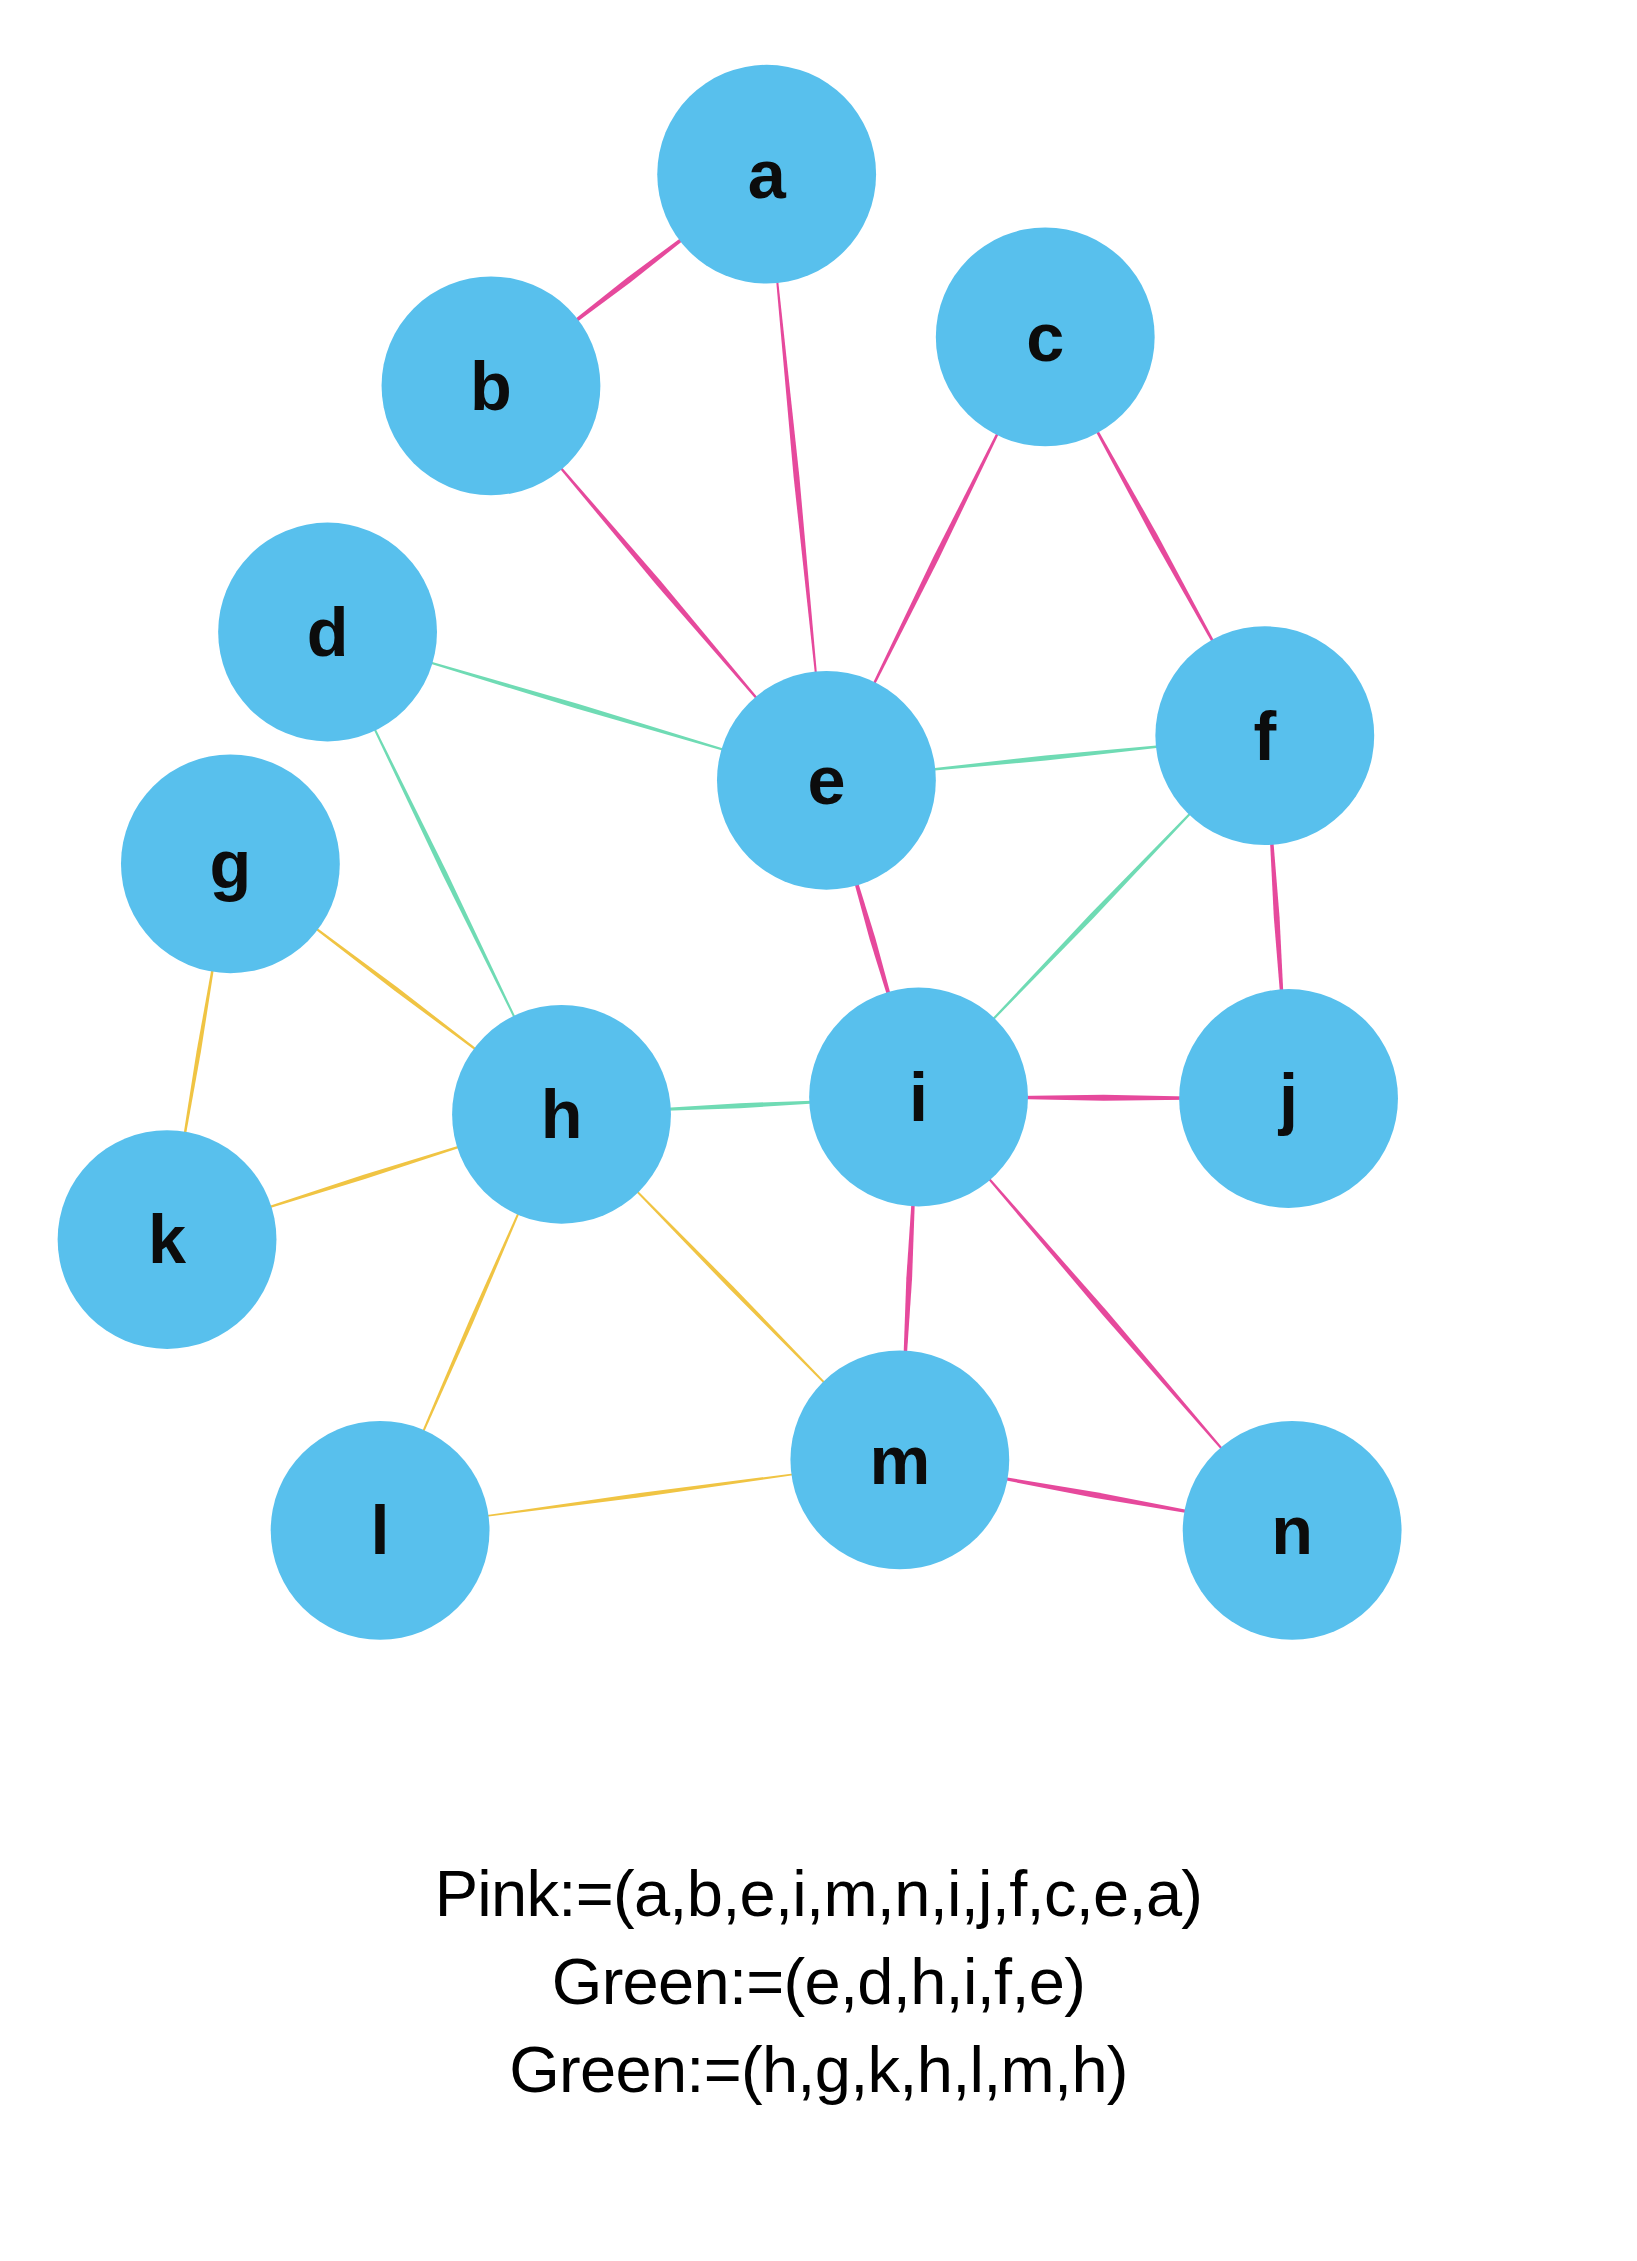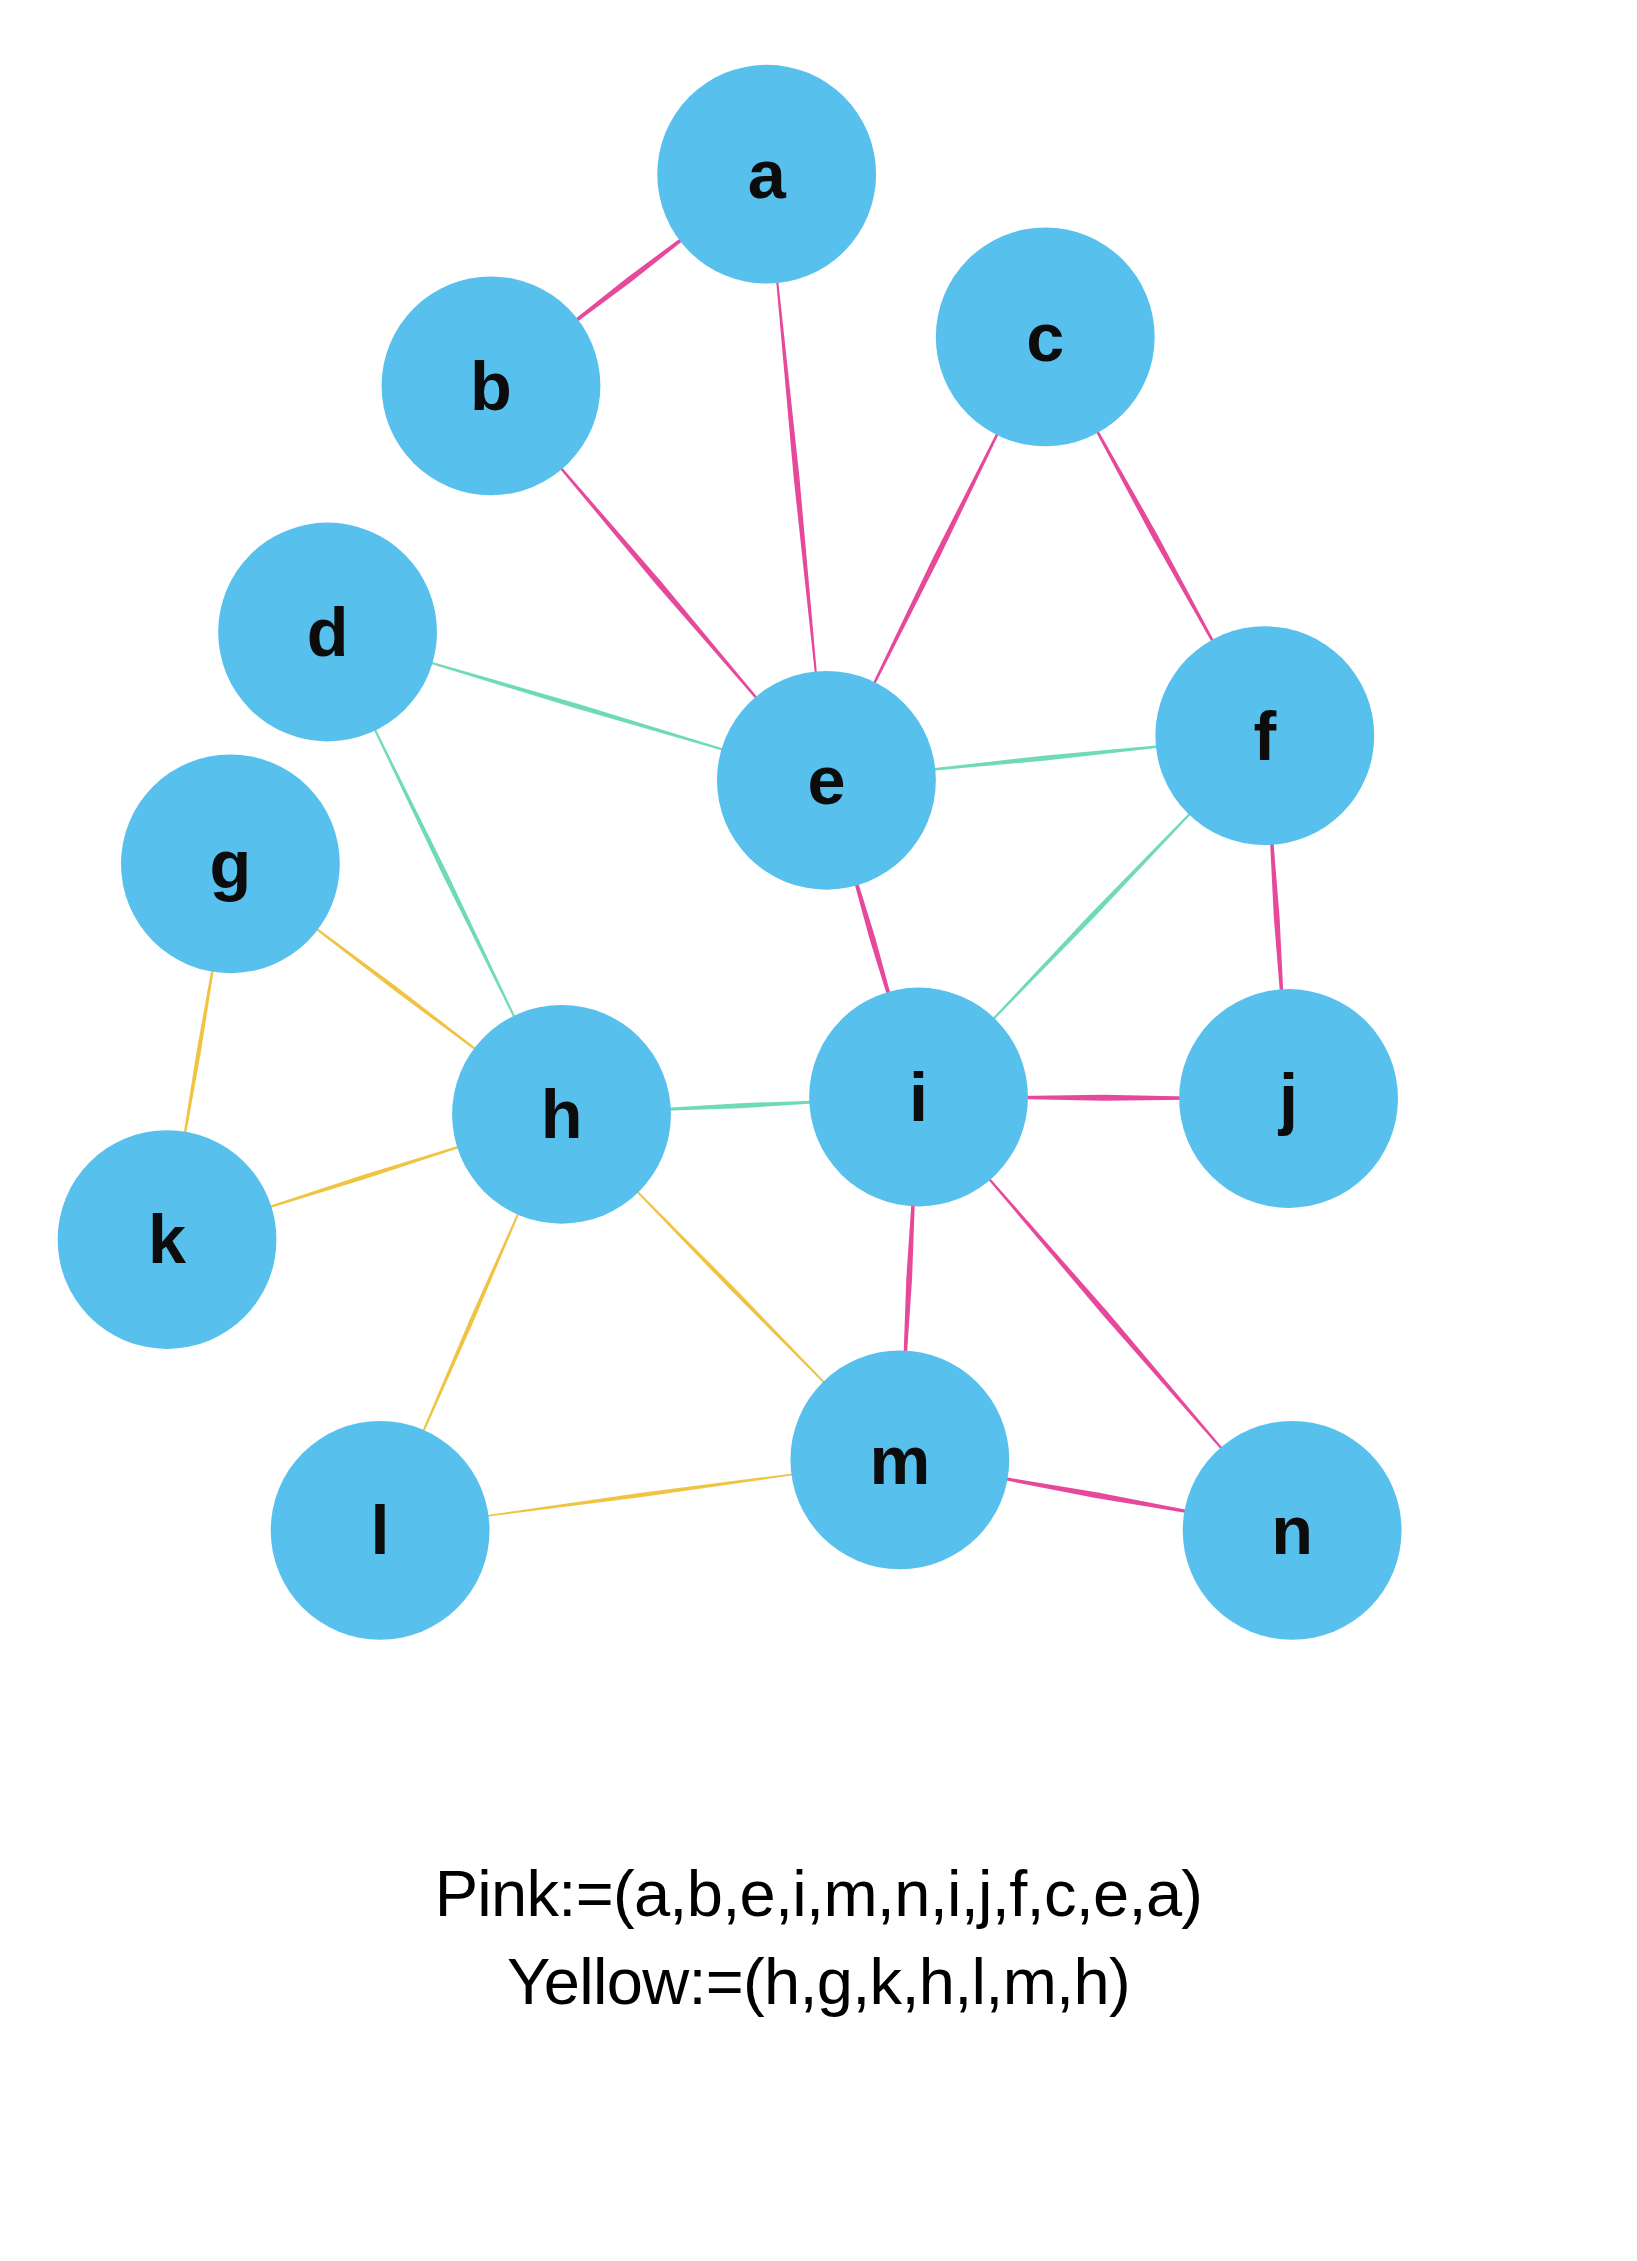--- a/index.html
+++ b/index.html
@@ -90,15 +90,16 @@
     <circle cx="528" cy="2126" r="152" fill="#58c0ed"></circle>
     <text x="528" y="2126" dy="0.35em" class="node-label" fill="#0c0c0c">l</text>
     <circle cx="1250" cy="2028" r="152" fill="#58c0ed"></circle>
     <text x="1250" y="2028" dy="0.35em" class="node-label" fill="#0c0c0c">m</text>
     <circle cx="1795" cy="2126" r="152" fill="#58c0ed"></circle>
     <text x="1795" y="2126" dy="0.35em" class="node-label" fill="#0c0c0c">n</text>
   </svg>
 
 <div class="caption">
   <div>Pink:=(a,b,e,i,m,n,i,j,f,c,e,a)</div>
-  <div>Yellow:=(h,g,k,h,l,m,h)</div>
+  <div>Green:=(e,d,h,i,f,e)</div>
+  <div>Green:=(h,g,k,h,l,m,h)</div>
 </div>
 
 
 </body></html>

